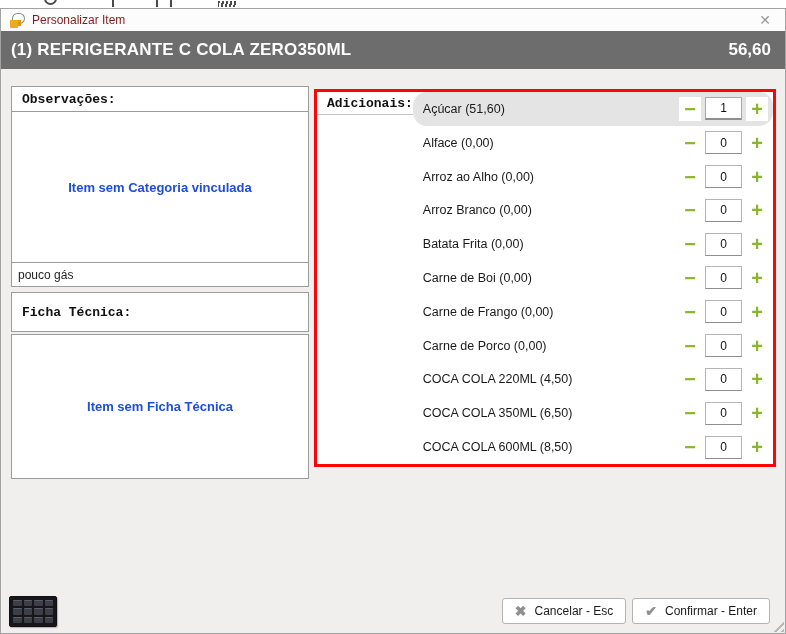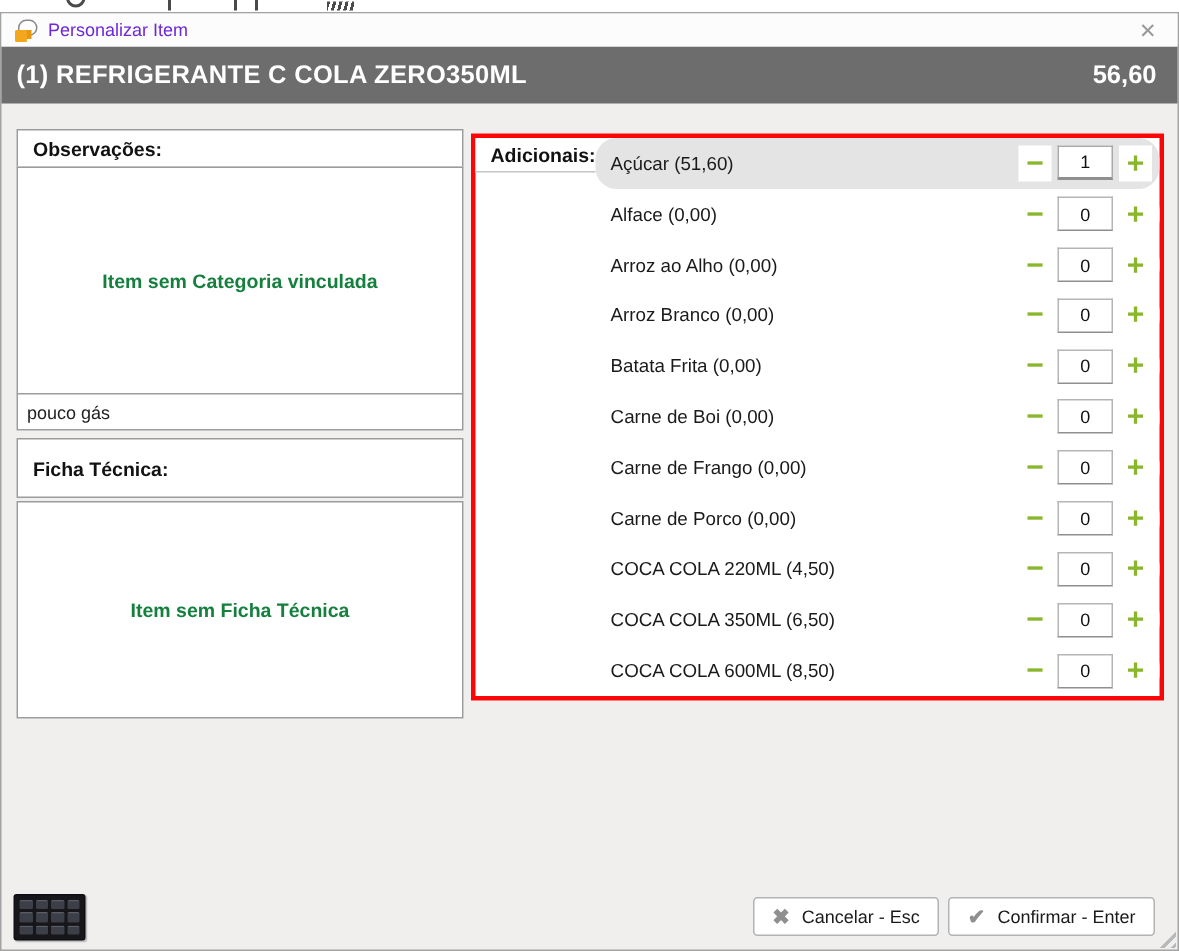--- a/index.html
+++ b/index.html
@@ -20,35 +20,35 @@
   
   .dialog { position:absolute; top:8px; left:0; width:786px; height:626px;
             border:1px solid #a3a3a3; background:#f0efee; }
 
   .titlebar { position:relative; height:22px; background:#fcfcfc; display:flex; align-items:center; padding:0 8px; }
   .title-icon { position:relative; width:17px; height:15px; margin-right:6px; flex:0 0 auto; }
   .title-icon::before { content:""; position:absolute; top:0; left:3px; width:11px; height:9px;
       background:#fff; border:1.5px solid #8a8a8a; border-radius:6px 6px 6px 1px; }
   .title-icon::after { content:""; position:absolute; bottom:0; left:1px; width:8px; height:8px;
       background:#f2a71f; border-radius:1px; box-shadow:4px -1px 0 -1px #e8960a; }
-  .title-text { font-size:12px; color:#6d28d9; }
+  .title-text { font-size:12px; color:#7f1d1d; }
   .close { margin-left:auto; color:#9a9a9a; font-size:14px; line-height:1; padding:2px 6px; cursor:default; }
 
   .header { height:38px; background:#6d6d6d; display:flex; align-items:center; padding:0 14px 0 10px; }
   .item-name { color:#fff; font-weight:bold; font-size:17px; letter-spacing:.2px; }
   .item-price { margin-left:auto; color:#fff; font-weight:bold; font-size:17px; }
 
   .body { position:absolute; top:60px; left:0; right:0; bottom:0; }
 
   
   .left-col { position:absolute; left:10px; top:17px; width:298px; }
   .sec-header { height:26px; background:#fff; border:1px solid #9c9c9c; font-weight:bold; font-size:13px;
-                color:#111; display:flex; align-items:center; padding-left:10px; }
+                color:#111; display:flex; align-items:center; padding-left:10px;font-family:Liberation Mono, monospace; }
   .ph-box { background:#fff; border:1px solid #9c9c9c; margin-top:-1px; display:flex; align-items:center; justify-content:center; }
-  .ph-box span { color:#15803d; font-weight:bold; font-size:13px; }
+  .ph-box span { color:#1d4ed8; font-weight:bold; font-size:13px; }
   .box-obs { height:152px; }
   .entry { height:25px; background:#fff; border:1px solid #9c9c9c; margin-top:-1px; font-size:12px; color:#222;
            display:flex; align-items:center; padding-left:6px; }
   .sec-header.ficha { margin-top:5px; height:40px; }
   .box-ficha { height:145px; margin-top:2px; }
 
   
   .right-panel { position:absolute; left:313px; top:20px; width:462px; height:378px;
                  border:3px solid #fa0606; background:#fff; display:flex; flex-direction:row; }
   .add-header { height:23px; border:none; border-bottom:1px solid #c4c4c4; flex:0 0 auto; }

